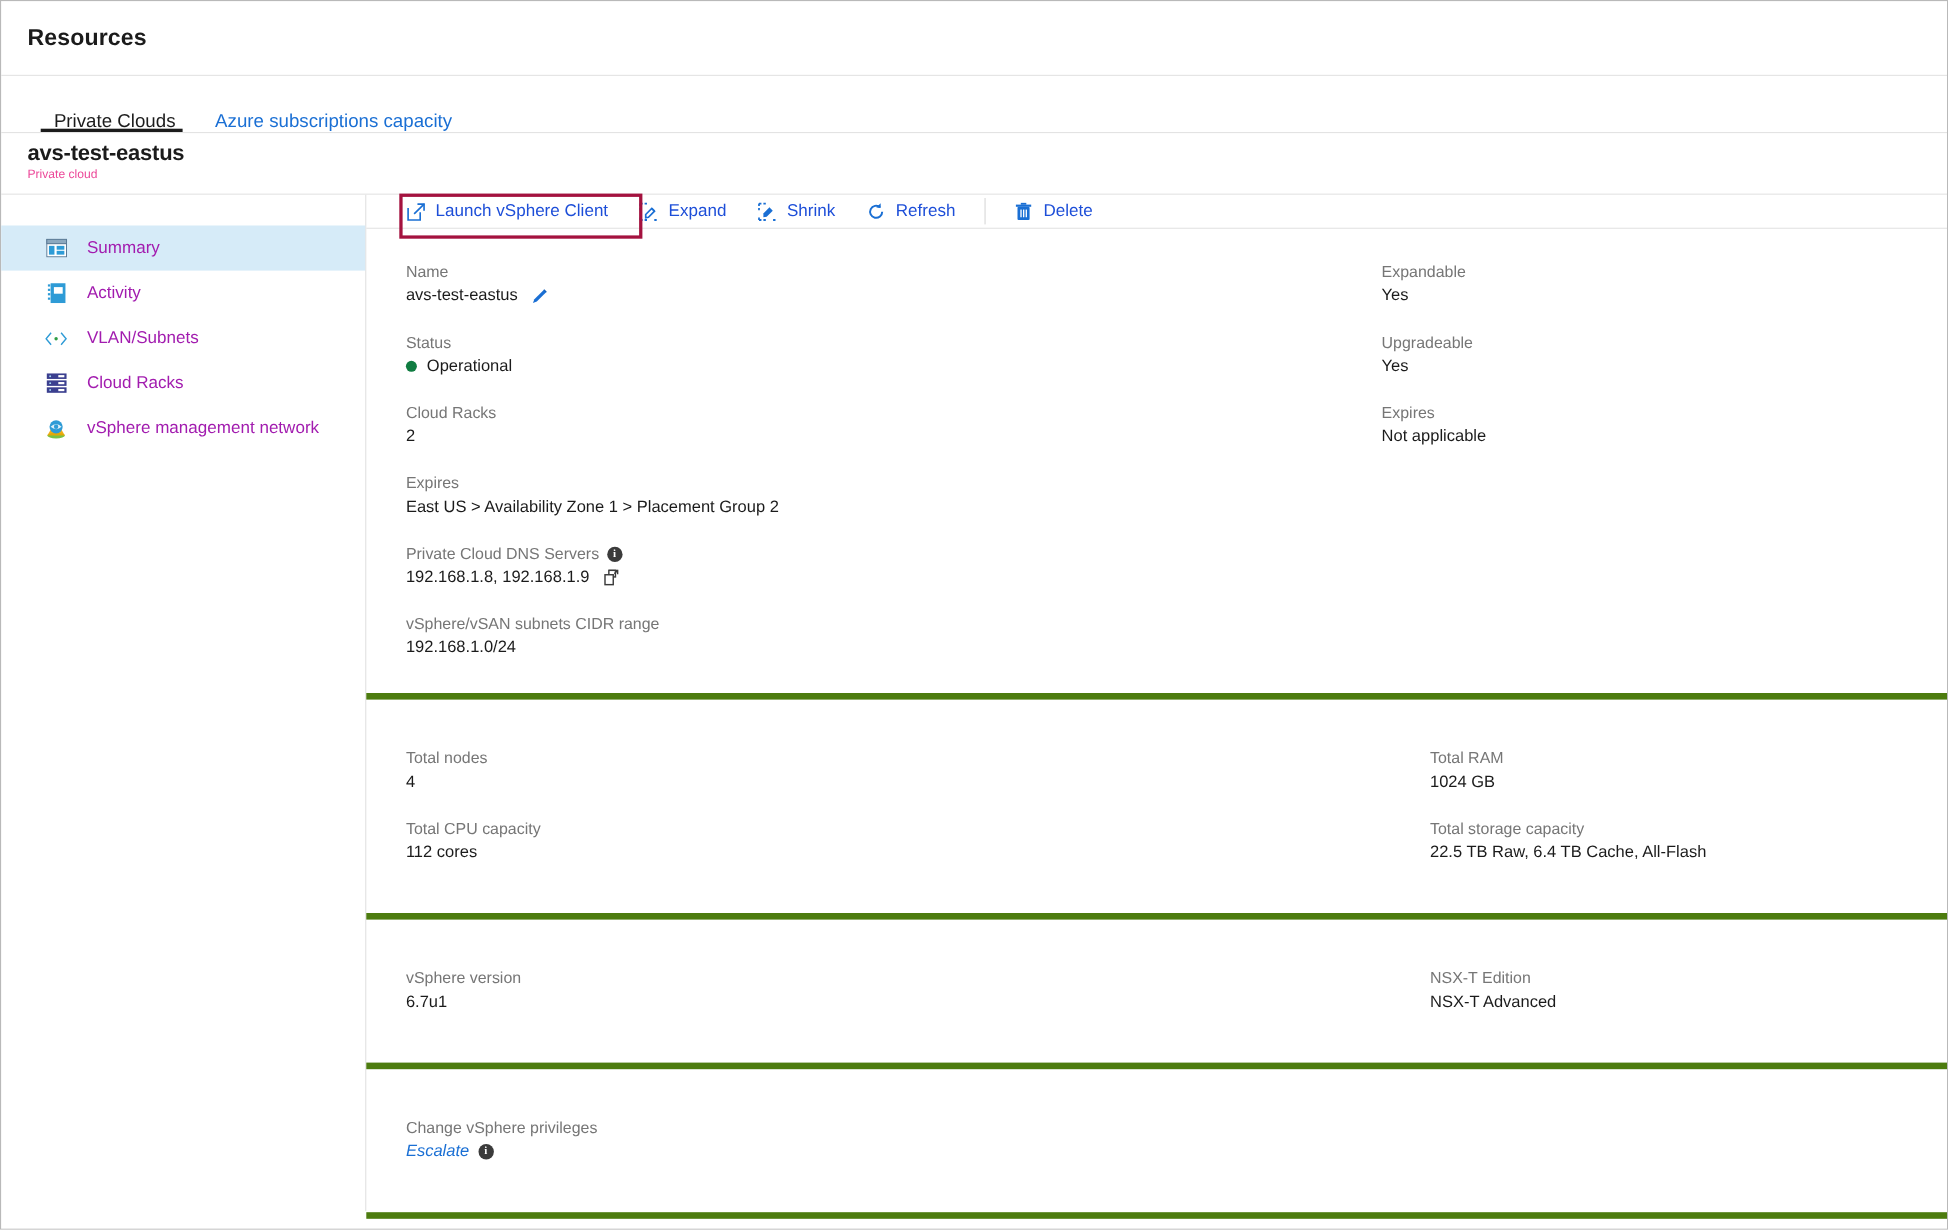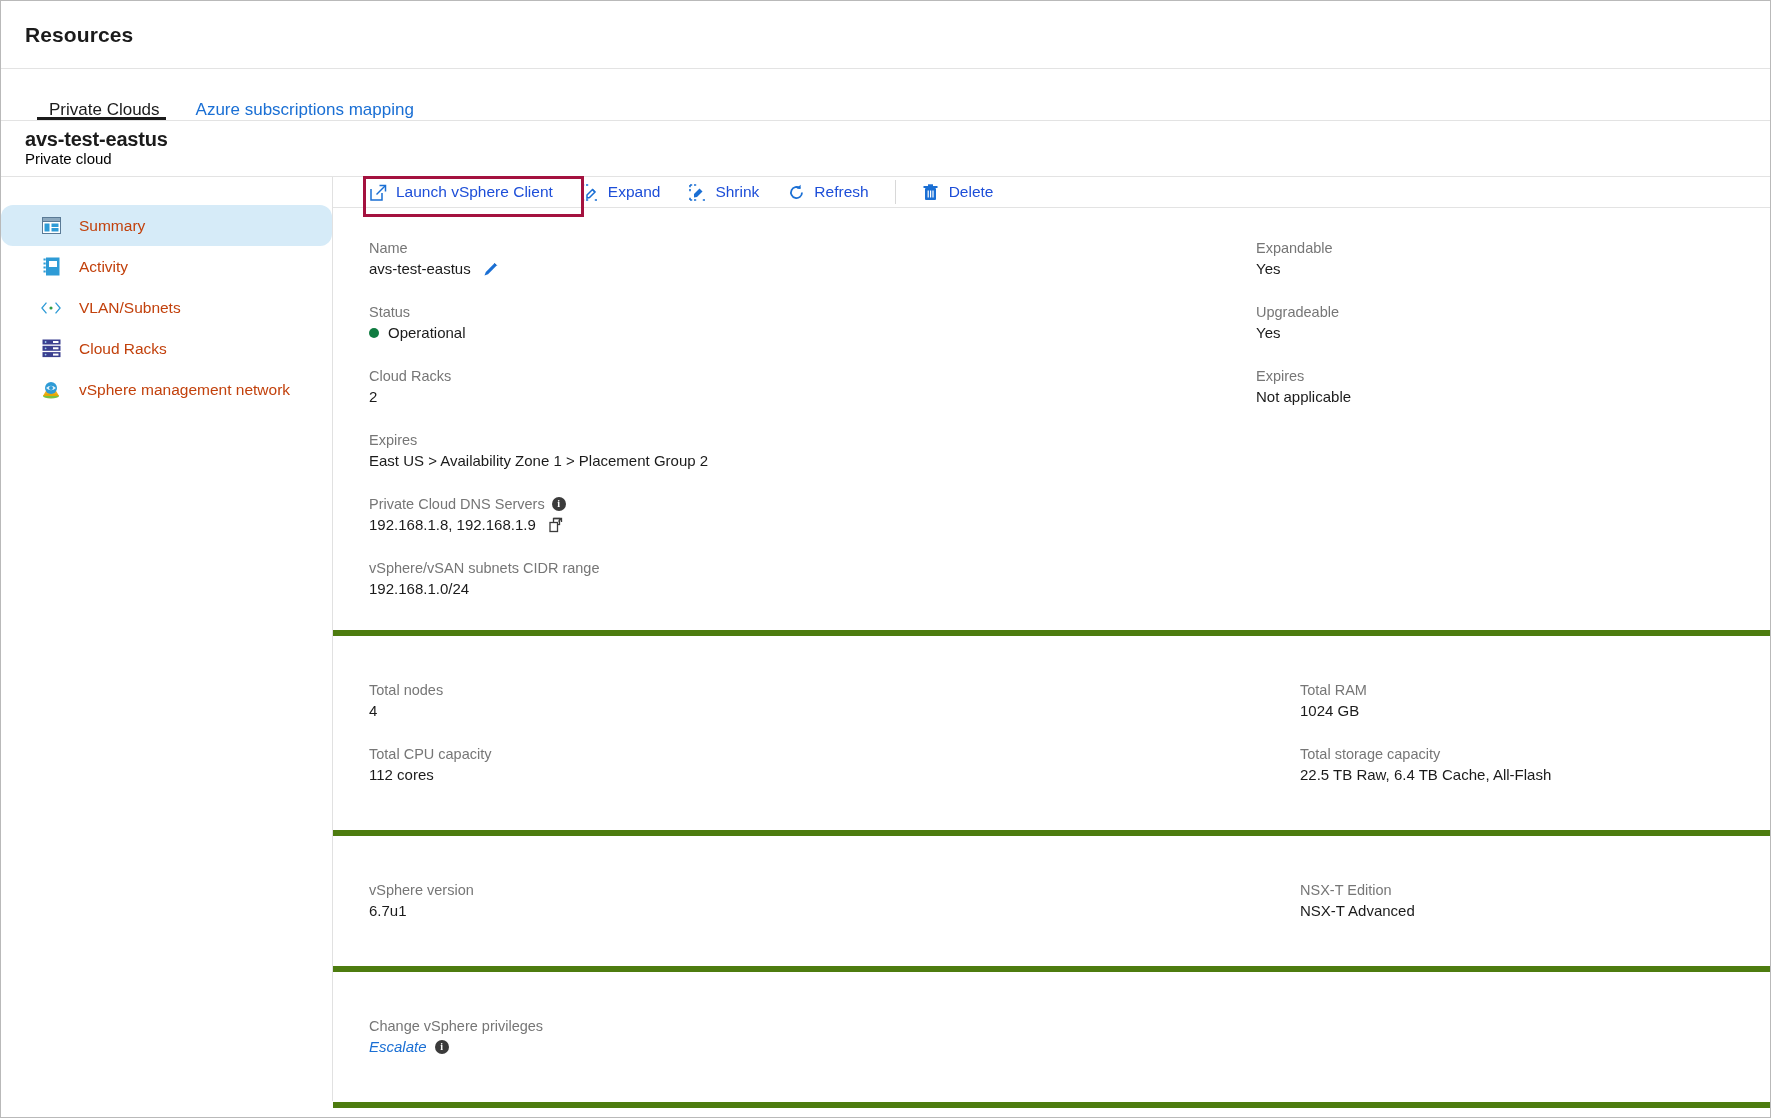--- a/index.html
+++ b/index.html
@@ -67,22 +67,22 @@
     border-bottom: 1px solid #e3e3e3;
   }
   .resource-name {
     font-size: 20px;
     font-weight: bold;
     color: #1b1b1b;
     line-height: 24px;
     letter-spacing: -.2px;
   }
   .resource-subtitle {
-    font-size: 15px;
-    color: #000000;
+    font-size: 11px;
+    color: #ec4899;
     line-height: 16px;
   }
 
   
   .body-split {
     display: flex;
     height: 924px;
   }
 
   
@@ -91,24 +91,23 @@
     border-right: 1px solid #e1e1e1;
     padding-top: 28px;
     flex: 0 0 332px;
   }
   .nav-item {
     height: 41px;
     display: flex;
     align-items: center;
     padding-left: 40px;
     font-size: 15.5px;
-    color: #c2410c;
+    color: #a21caf;
     cursor: pointer;
     gap: 18px;
-    border-radius: 12px;
   }
   .nav-item.selected { background: #d6ebf8; }
   .nav-icon {
     width: 20px; height: 20px;
     display: inline-flex;
     align-items: center;
     justify-content: center;
     flex: 0 0 20px;
   }
   .nav-label { line-height: 20px; }
@@ -237,21 +236,21 @@
 
   <div class="page-header">
     <div class="page-header-title">Resources</div>
   </div>
 
   <div class="tabstrip">
     <div class="tab active">
       <span>Private Clouds</span>
     </div>
     <div class="tab">
-      <span>Azure subscriptions mapping</span>
+      <span>Azure subscriptions capacity</span>
     </div>
   </div>
 
   <div class="resource-header">
     <div class="resource-name">avs-test-eastus</div>
     <div class="resource-subtitle">Private cloud</div>
   </div>
 
   <div class="body-split">
 

